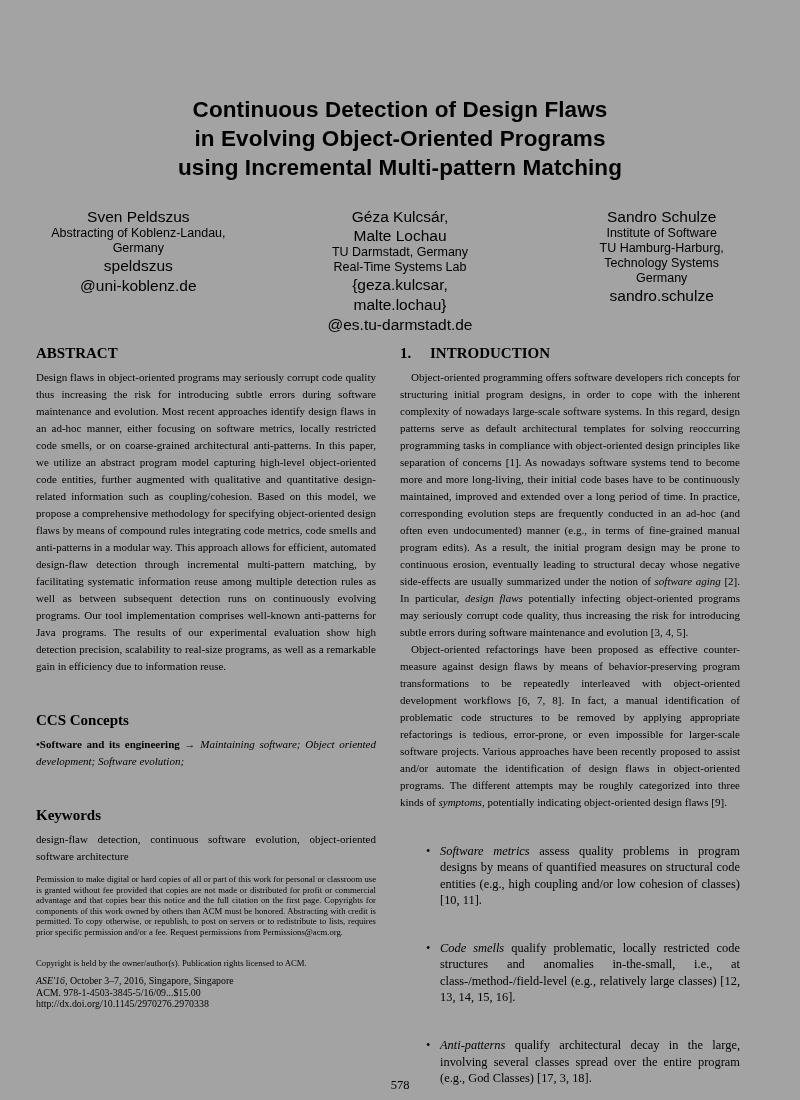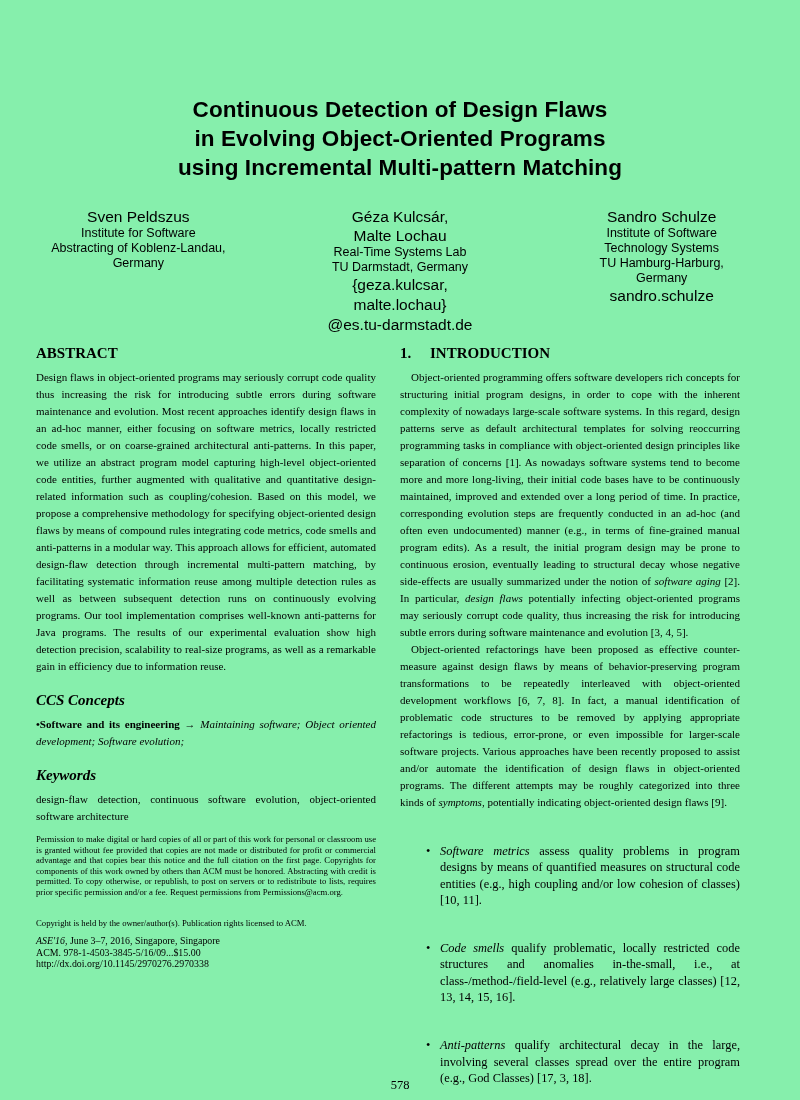--- a/index.html
+++ b/index.html
@@ -1,19 +1,19 @@
 <!DOCTYPE html>
 <html><head>
 <meta charset="utf-8">
 <style>
   * { box-sizing: border-box; }
   html, body { margin: 0; padding: 0; background: #ffffff; }
   .page {
     width: 800px; height: 1100px;
-    background: #86efac; color: #000;
+    background: #a3a3a3; color: #000;
     position: relative; overflow: hidden;
     font-family: "Liberation Serif", serif;
   }
   
   .title-block { padding-top: 95px; }
   .paper-title {
     font-family: "Liberation Sans", sans-serif;
     font-size: 22.5px; line-height: 29px; font-weight: bold;
     text-align: center; margin: 0; letter-spacing: 0.1px;
   }
@@ -24,21 +24,21 @@
   .a-name  { font-size: 15.5px; line-height: 19px; }
   .a-affil { font-size: 12.5px; line-height: 15px; }
   .a-email { font-size: 15.5px; line-height: 20px; }
   
   .columns { display: flex; gap: 24px; padding: 0 36px; margin-top: 9px; }
   .col { width: 340px; }
   h2.sec-heading {
     font-size: 15px; line-height: 18px; font-weight: bold;
     margin: 0 0 7px 0; font-family: "Liberation Serif", serif;
   }
-  h2.sp { margin-top: 16px; font-style: italic; }
+  h2.sp { margin-top: 36px; }
   .secnum { display: inline-block; width: 30px; }
   .body-text {
     font-size: 11px; line-height: 17px;
     text-align: justify; margin: 0;
   }
   .indent { text-indent: 11px; }
   .i { font-style: italic; }
   .b { font-weight: bold; }
   ul.symptoms { list-style: none; margin: 2px 0 0 26px; padding: 0; }
   ul.symptoms li {
@@ -70,52 +70,53 @@
       <span class="tl">using Incremental Multi-pattern Matching</span>
     </h1>
 
     <div class="authors">
 
       <div class="author">
         <div class="a-name">
           <div>Sven Peldszus</div>
         </div>
         <div class="a-affil">
-          <div>Institute for Software</div>
           <div>Abstracting of Koblenz-Landau,</div>
           <div>Germany</div>
         </div>
         <div class="a-email">
+          <div>speldszus</div>
+          <div>@uni-koblenz.de</div>
         </div>
       </div>
 
       <div class="author">
         <div class="a-name">
           <div>Géza Kulcsár,</div>
           <div>Malte Lochau</div>
         </div>
         <div class="a-affil">
+          <div>TU Darmstadt, Germany</div>
           <div>Real-Time Systems Lab</div>
-          <div>TU Darmstadt, Germany</div>
         </div>
         <div class="a-email">
           <div>{geza.kulcsar,</div>
           <div>malte.lochau}</div>
           <div>@es.tu-darmstadt.de</div>
         </div>
       </div>
 
       <div class="author">
         <div class="a-name">
           <div>Sandro Schulze</div>
         </div>
         <div class="a-affil">
           <div>Institute of Software</div>
+          <div>TU Hamburg-Harburg,</div>
           <div>Technology Systems</div>
-          <div>TU Hamburg-Harburg,</div>
           <div>Germany</div>
         </div>
         <div class="a-email">
           <div>sandro.schulze</div>
         </div>
       </div>
 
     </div>
   </header>
 
@@ -129,21 +130,21 @@
       <h2 class="sec-heading sp">CCS Concepts</h2>
       <p class="body-text"><span class="b">•Software and its engineering</span><span> → </span><span class="i">Maintaining software; Object oriented development; Software evolution;</span></p>
 
       <h2 class="sec-heading sp">Keywords</h2>
       <p class="body-text">design-flaw detection, continuous software evolution, object-oriented software architecture</p>
 
       <div class="permission">
         <p>Permission to make digital or hard copies of all or part of this work for personal or classroom use is granted without fee provided that copies are not made or distributed for profit or commercial advantage and that copies bear this notice and the full citation on the first page. Copyrights for components of this work owned by others than ACM must be honored. Abstracting with credit is permitted. To copy otherwise, or republish, to post on servers or to redistribute to lists, requires prior specific permission and/or a fee. Request permissions from Permissions@acm.org.</p>
         <p class="copyright-line">Copyright is held by the owner/author(s). Publication rights licensed to ACM.</p>
         <div class="conf-block">
-          <p class="conf-line"><span class="i">ASE'16</span><span>, June 3–7, 2016, Singapore, Singapore</span></p>
+          <p class="conf-line"><span class="i">ASE'16</span><span>, October 3–7, 2016, Singapore, Singapore</span></p>
           <p class="conf-line">ACM. 978-1-4503-3845-5/16/09...$15.00</p>
           <p class="conf-line">http://dx.doi.org/10.1145/2970276.2970338</p>
         </div>
       </div>
 
     </div>
 
     <div class="col">
 
       <h2 class="sec-heading"><span class="secnum">1.</span><span>INTRODUCTION</span></h2>

